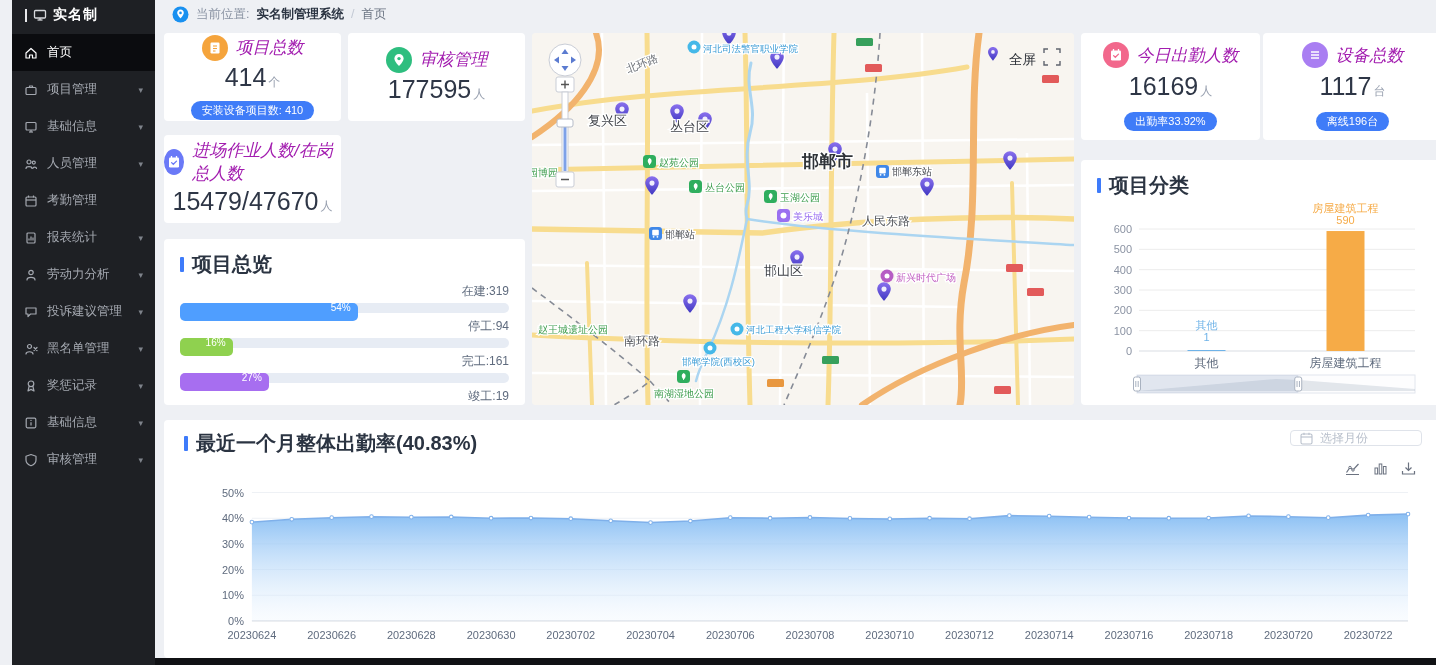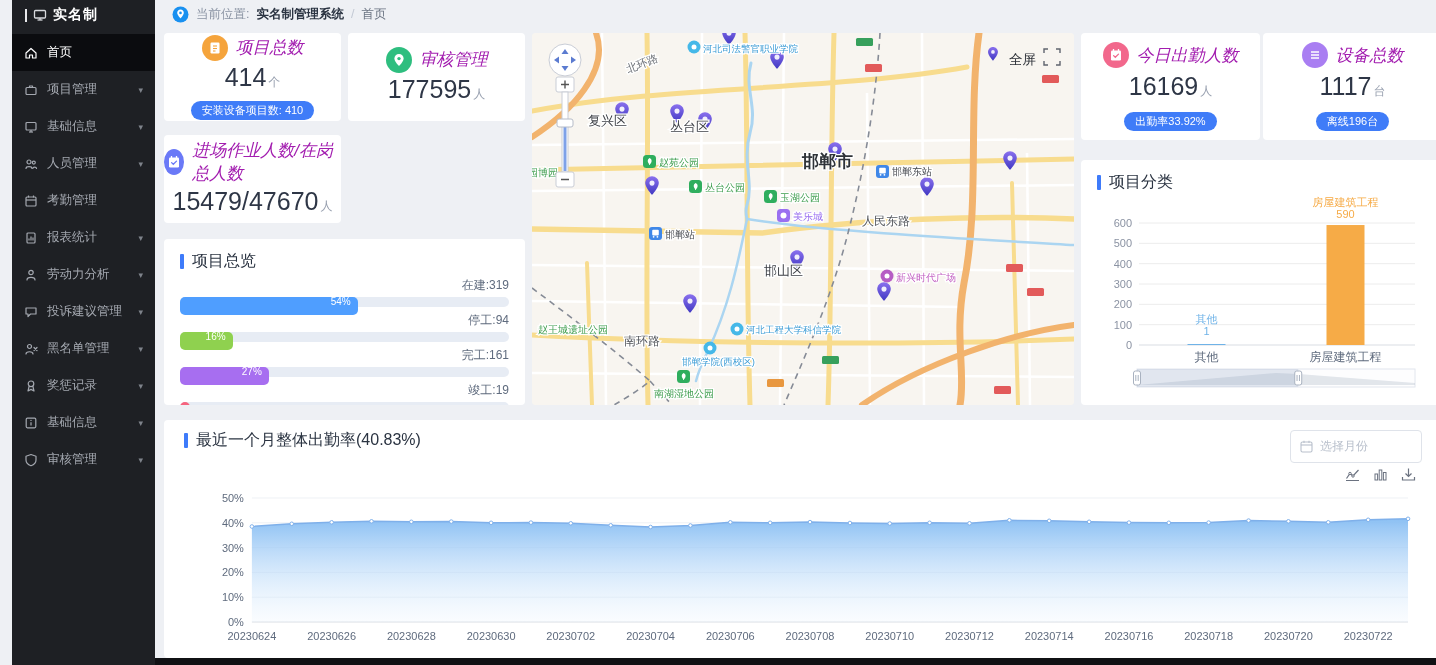--- a/index.html
+++ b/index.html
@@ -32,40 +32,40 @@
   .cards-grid { display:grid; grid-template-columns:1fr 1fr; gap:14px 7px; }
   .card { background:#fff; border-radius:4px; height:88px; display:flex; flex-direction:column; align-items:center; justify-content:center; gap:2px; }
   .card.tall { height:107px; flex:1; gap:4px; }
   .card-title-row { display:flex; align-items:center; gap:8px; }
   .icon-circle { width:26px; height:26px; border-radius:50%; display:flex; align-items:center; justify-content:center; }
   .card-title { font-size:17px; color:#a21caf;font-style:italic; }
   .card-num { font-size:25px; color:#2e3646; font-weight:500; line-height:28px; }
   .card-num .unit { font-size:12px; color:#99a1b0; font-weight:normal; margin-left:2px; }
   .pill { background:#3f7cf8; color:#fff; font-size:11px; padding:2px 11px; border-radius:10px; margin-top:3px; white-space:nowrap; }
 
-  .panel-title { display:flex; align-items:center; gap:8px; font-size:16px; font-weight:normal; color:#2b3442; }
+  .panel-title { display:flex; align-items:center; gap:8px; font-size:20px; font-weight:bold; color:#2b3442; }
   .tbar { width:4px; height:15px; background:#3e7bfa; border-radius:1px; }
 
   .overview-panel { margin-top:16px; flex:1; background:#fff; border-radius:4px; padding:12px 16px 0; overflow:hidden; }
   .ov-row { margin-top:5px; }
   .ov-label { text-align:right; font-size:12px; color:#5f6b7e; margin-bottom:3px; }
   .ov-track { height:10px; border-radius:5px; background:#e7ecf4; }
   .ov-fill { height:18px; border-radius:5px; position:relative; }
   .ov-fill span { position:absolute; right:7px; top:-1px; font-size:10px; color:#fff; line-height:12px; }
 
   .map-panel { flex:1; background:#f8f5f0; border-radius:4px; position:relative; overflow:hidden; }
   .map-panel svg { display:block; }
   .map-panel text { font-family:"Liberation Sans","DejaVu Sans",sans-serif; }
 
   .cards-row { display:flex; gap:3px; }
   .classify-panel { margin-top:20px; flex:1; background:#fff; border-radius:4px; padding:12px 16px 0; overflow:hidden; }
 
   .bottom-panel { margin-top:15px; flex:1; background:#fff; border-radius:4px; padding:10px 20px 4px; display:flex; flex-direction:column; min-height:0; }
   .bp-head { display:flex; justify-content:space-between; align-items:flex-start;gap:48px; }
-  .date-input { width:132px; height:33px; border:1px solid #dfe3ea; border-radius:4px; background:#fff; display:flex; align-items:center; gap:7px; padding:0 9px; color:#b9c0cc; font-size:12px; cursor:pointer; }
+  .date-input { width:132px; height:16px; border:1px solid #dfe3ea; border-radius:4px; background:#fff; display:flex; align-items:center; gap:7px; padding:0 9px; color:#b9c0cc; font-size:12px; cursor:pointer; }
   .toolbox { display:flex; justify-content:flex-end; gap:13px; margin:4px 6px 0 0; color:#6b7280; }
   .toolbox .tool { cursor:pointer; display:flex; }
   #attendance-chart { flex:1; min-height:0; }
   #attendance-chart svg { display:block; }
   .footer-strip { height:7px; background:#101114; }
 </style>
 </head>
 <body>
 
 <div class="app">

